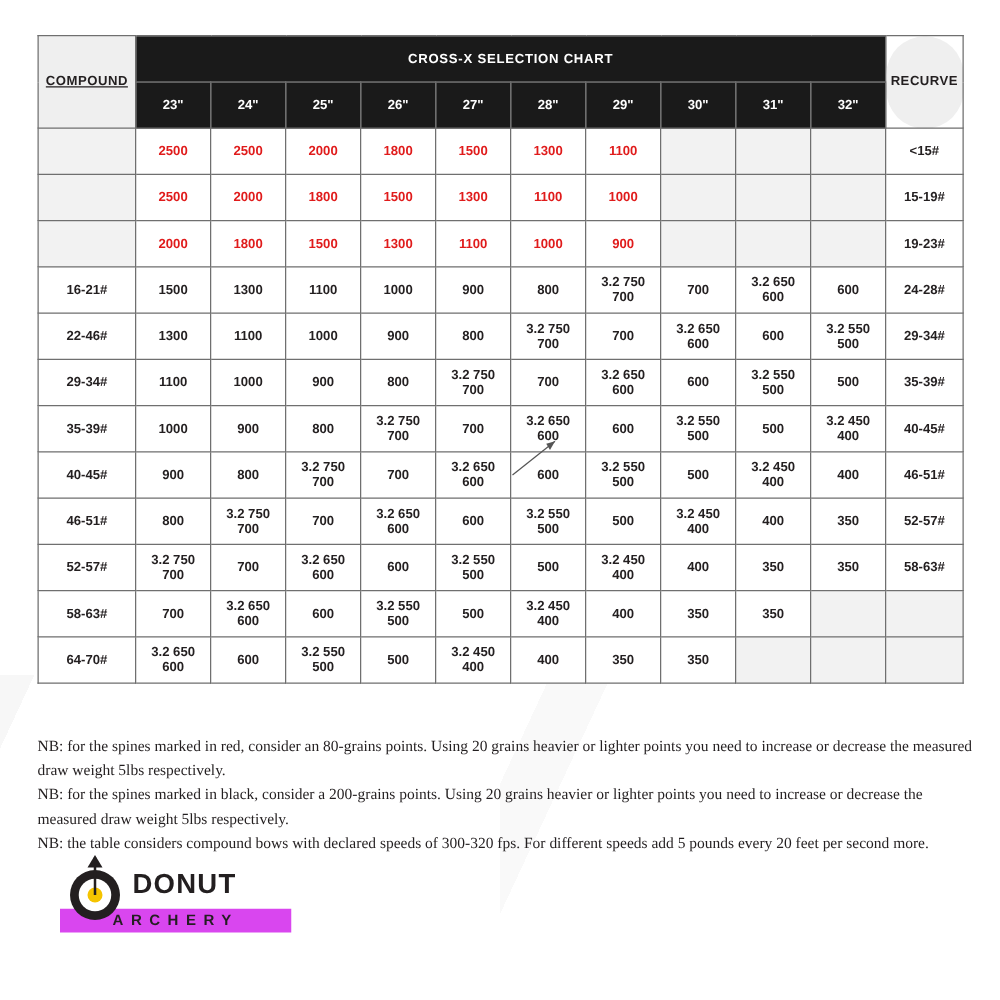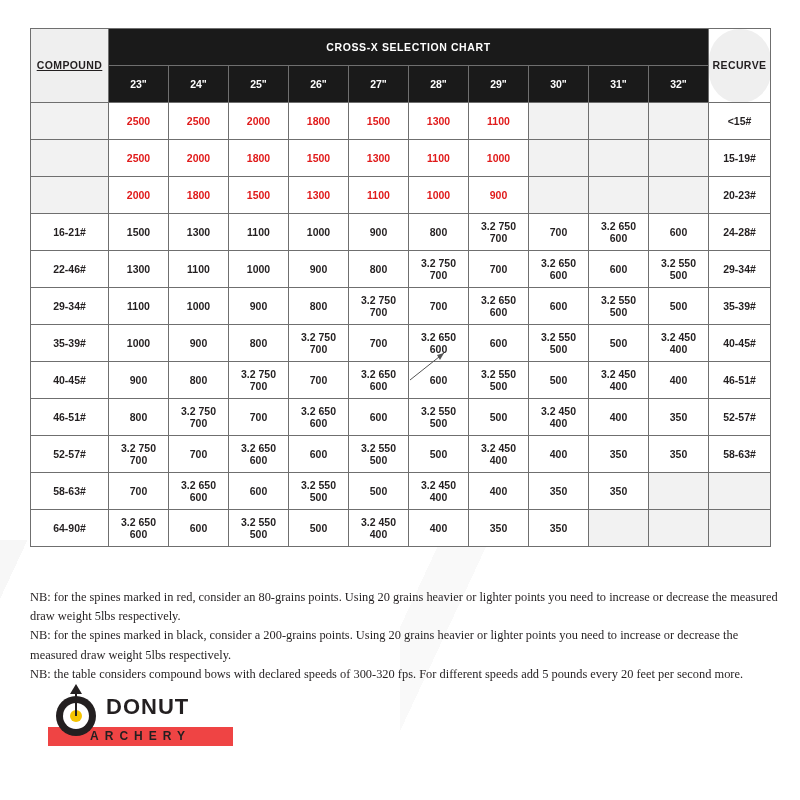--- a/index.html
+++ b/index.html
@@ -134,21 +134,21 @@
     font-weight: bold;
     font-size: 22px;
     letter-spacing: 1px;
     color: #231f20;
     margin-left: 58px;
     line-height: 34px;
   }
   .logo-sub {
     margin-top: 3px;
     margin-left: 0px;
-    background: #ef4444;
+    background: #d946ef;
     width: 185px;
     height: 19px;
     line-height: 19px;
     text-align: center;
     font-size: 12px;
     letter-spacing: 6px;
     font-weight: bold;
     color: #231f20;
   }
   .logo-mark {
@@ -278,21 +278,21 @@
             <td class="red">2000</td>
             <td class="red">1800</td>
             <td class="red">1500</td>
             <td class="red">1300</td>
             <td class="red">1100</td>
             <td class="red">1000</td>
             <td class="red">900</td>
             <td class="blank"></td>
             <td class="blank"></td>
             <td class="blank"></td>
-            <td class="side-cell">20-23#</td>
+            <td class="side-cell">19-23#</td>
           </tr>
           <tr>
             <td class="side-cell">16-21#</td>
             <td class="">1500</td>
             <td class="">1300</td>
             <td class="">1100</td>
             <td class="">1000</td>
             <td class="">900</td>
             <td class="">800</td>
             <td class="two-line">3.2 750<br>700</td>
@@ -393,21 +393,21 @@
             <td class="two-line">3.2 550<br>500</td>
             <td class="">500</td>
             <td class="two-line">3.2 450<br>400</td>
             <td class="">400</td>
             <td class="">350</td>
             <td class="">350</td>
             <td class="blank"></td>
             <td class="side-cell side-empty"></td>
           </tr>
           <tr>
-            <td class="side-cell">64-90#</td>
+            <td class="side-cell">64-70#</td>
             <td class="two-line">3.2 650<br>600</td>
             <td class="">600</td>
             <td class="two-line">3.2 550<br>500</td>
             <td class="">500</td>
             <td class="two-line">3.2 450<br>400</td>
             <td class="">400</td>
             <td class="">350</td>
             <td class="">350</td>
             <td class="blank"></td>
             <td class="blank"></td>

